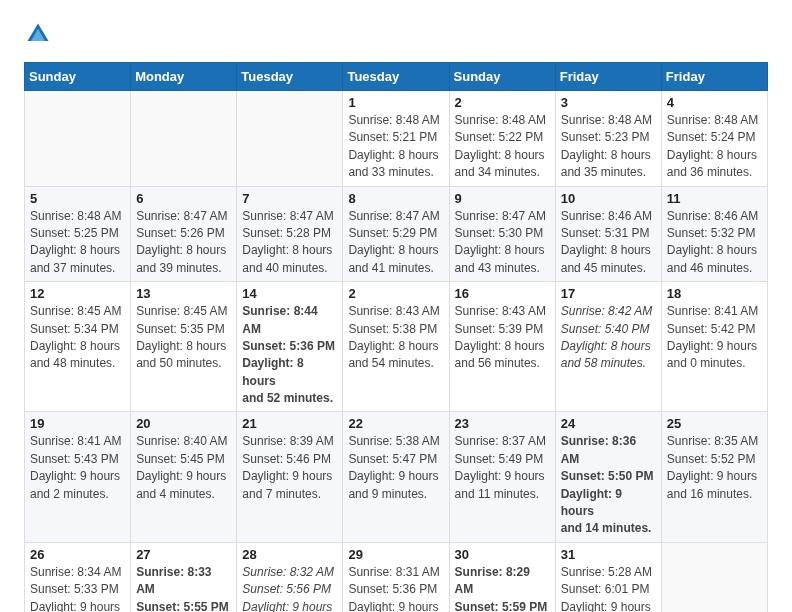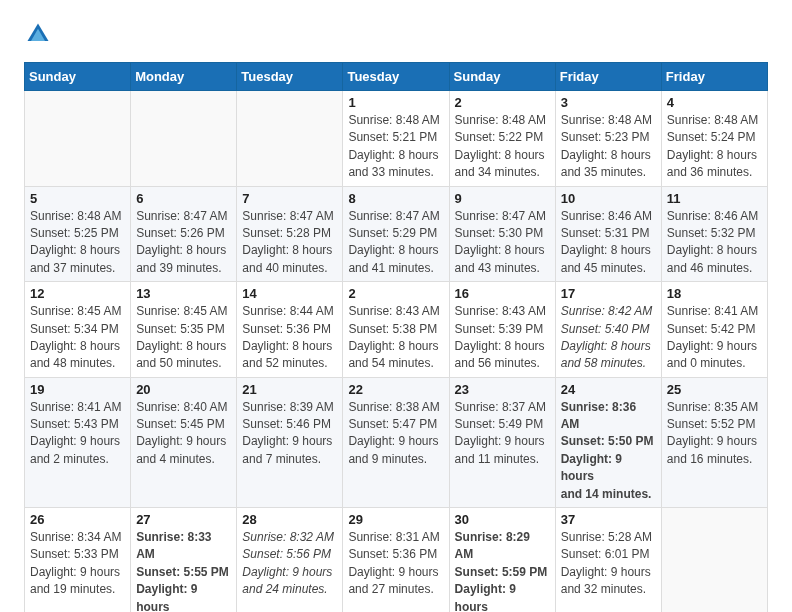--- a/index.html
+++ b/index.html
@@ -222,21 +222,21 @@
           </td>
           <td>
             <span class="day-number">13</span>
             <div class="day-info" style="white-space: pre-line;">Sunrise: 8:45 AM
 Sunset: 5:35 PM
 Daylight: 8 hours
 and 50 minutes.</div>
           </td>
           <td>
             <span class="day-number">14</span>
-            <div class="day-info" style="white-space: pre-line;">Sunrise: 8:44 AM
+            <div class="day-info" style="white-space: pre-line; font-weight: bold;">Sunrise: 8:44 AM
 Sunset: 5:36 PM
 Daylight: 8 hours
 and 52 minutes.</div>
           </td>
           <td>
             <span class="day-number">2</span>
             <div class="day-info" style="white-space: pre-line;">Sunrise: 8:43 AM
 Sunset: 5:38 PM
 Daylight: 8 hours
 and 54 minutes.</div>
@@ -280,21 +280,21 @@
           </td>
           <td>
             <span class="day-number">21</span>
             <div class="day-info" style="white-space: pre-line;">Sunrise: 8:39 AM
 Sunset: 5:46 PM
 Daylight: 9 hours
 and 7 minutes.</div>
           </td>
           <td>
             <span class="day-number">22</span>
-            <div class="day-info" style="white-space: pre-line;">Sunrise: 8:38 AM
+            <div class="day-info" style="white-space: pre-line;">Sunrise: 5:38 AM
 Sunset: 5:47 PM
 Daylight: 9 hours
 and 9 minutes.</div>
           </td>
           <td>
             <span class="day-number">23</span>
             <div class="day-info" style="white-space: pre-line;">Sunrise: 8:37 AM
 Sunset: 5:49 PM
 Daylight: 9 hours
 and 11 minutes.</div>
@@ -344,21 +344,21 @@
 and 27 minutes.</div>
           </td>
           <td>
             <span class="day-number">30</span>
             <div class="day-info" style="white-space: pre-line; font-weight: bold;">Sunrise: 8:29 AM
 Sunset: 5:59 PM
 Daylight: 9 hours
 and 29 minutes.</div>
           </td>
           <td>
-            <span class="day-number">37</span>
+            <span class="day-number">31</span>
             <div class="day-info" style="white-space: pre-line;">Sunrise: 5:28 AM
 Sunset: 6:01 PM
 Daylight: 9 hours
 and 32 minutes.</div>
           </td>
           <td class="empty-cell"></td>
         </tr>
       </tbody>
   </table>
 </div>

